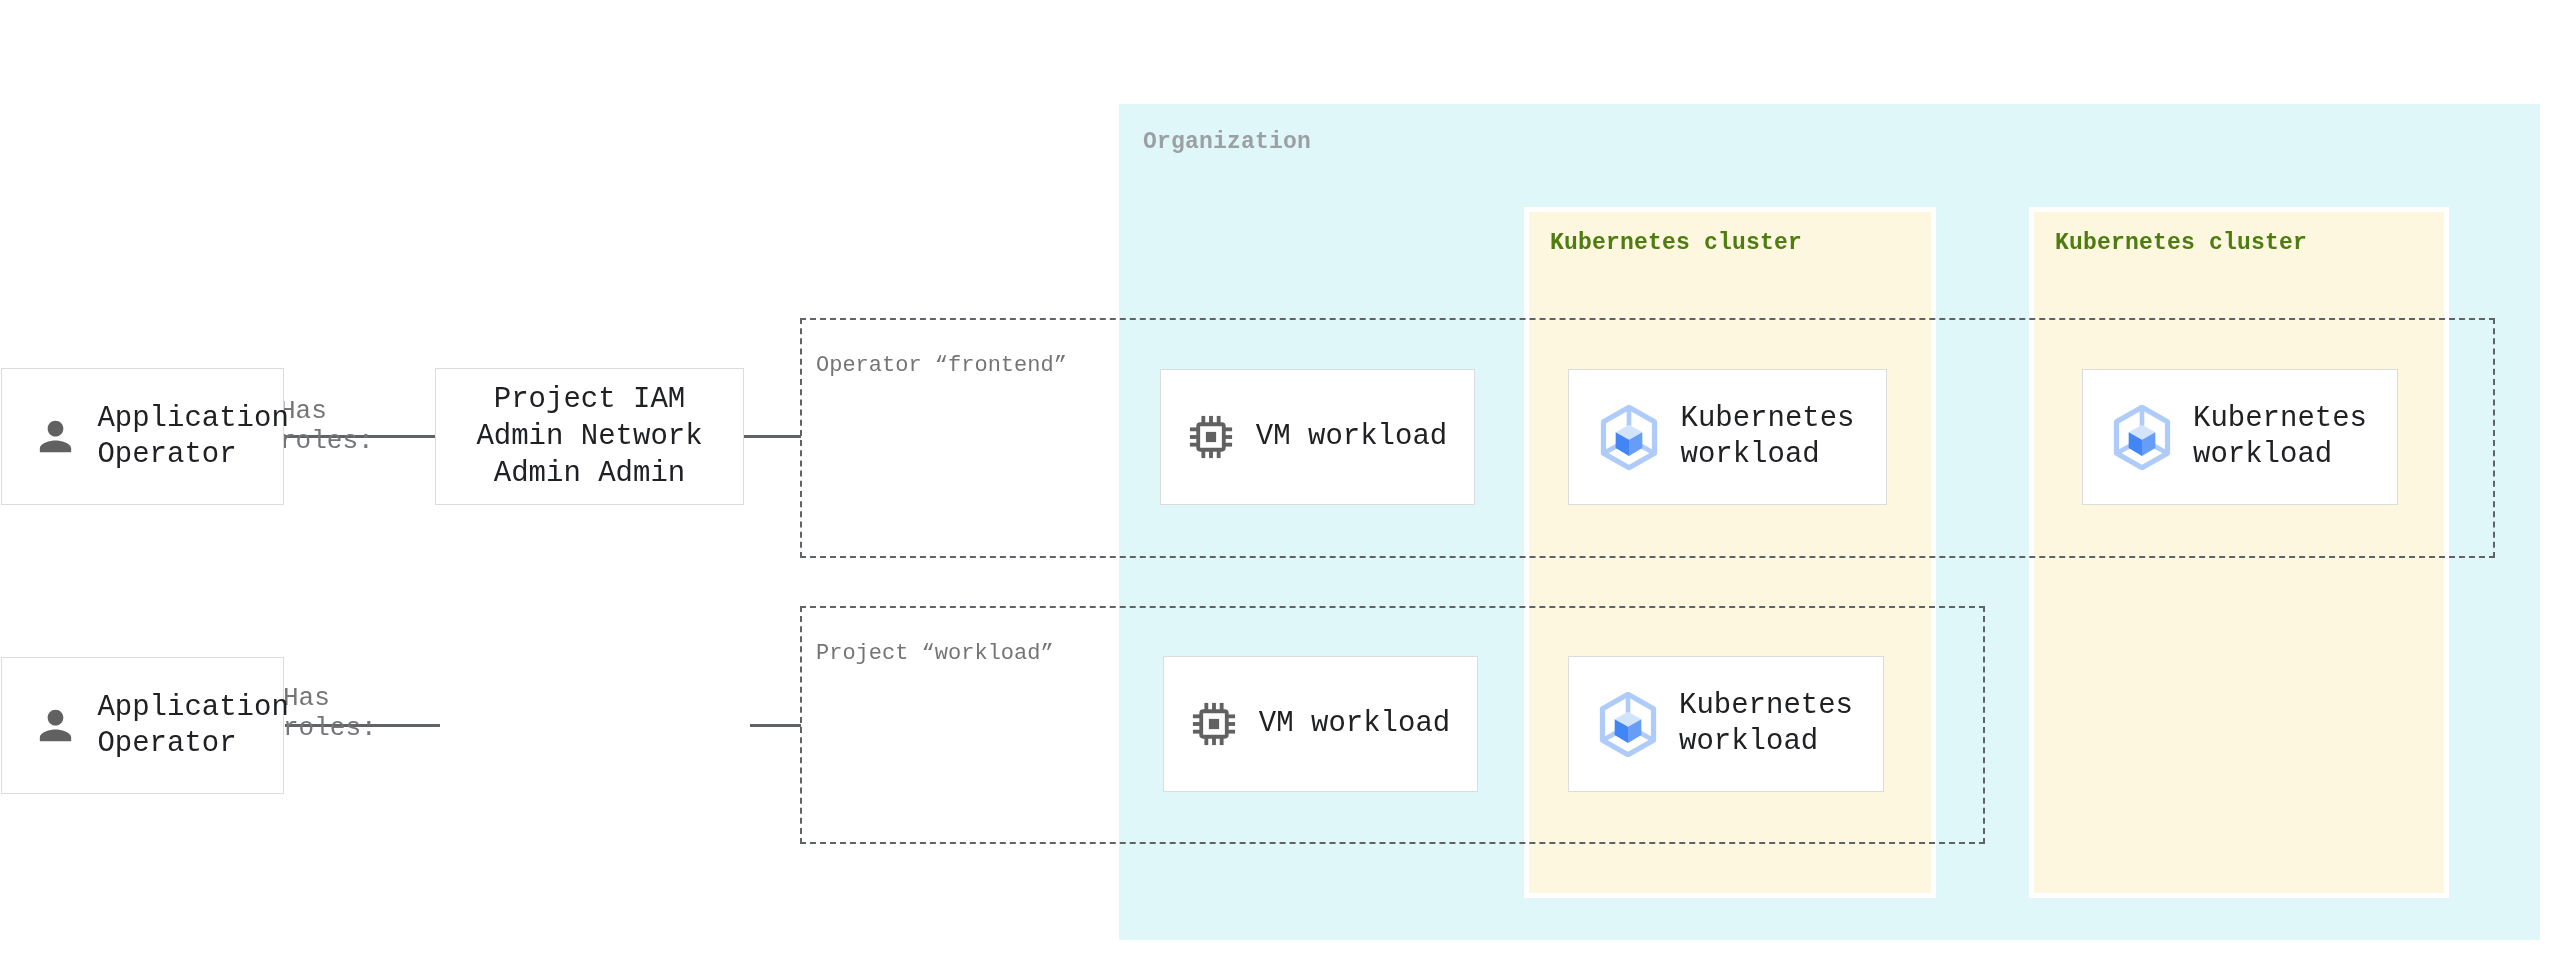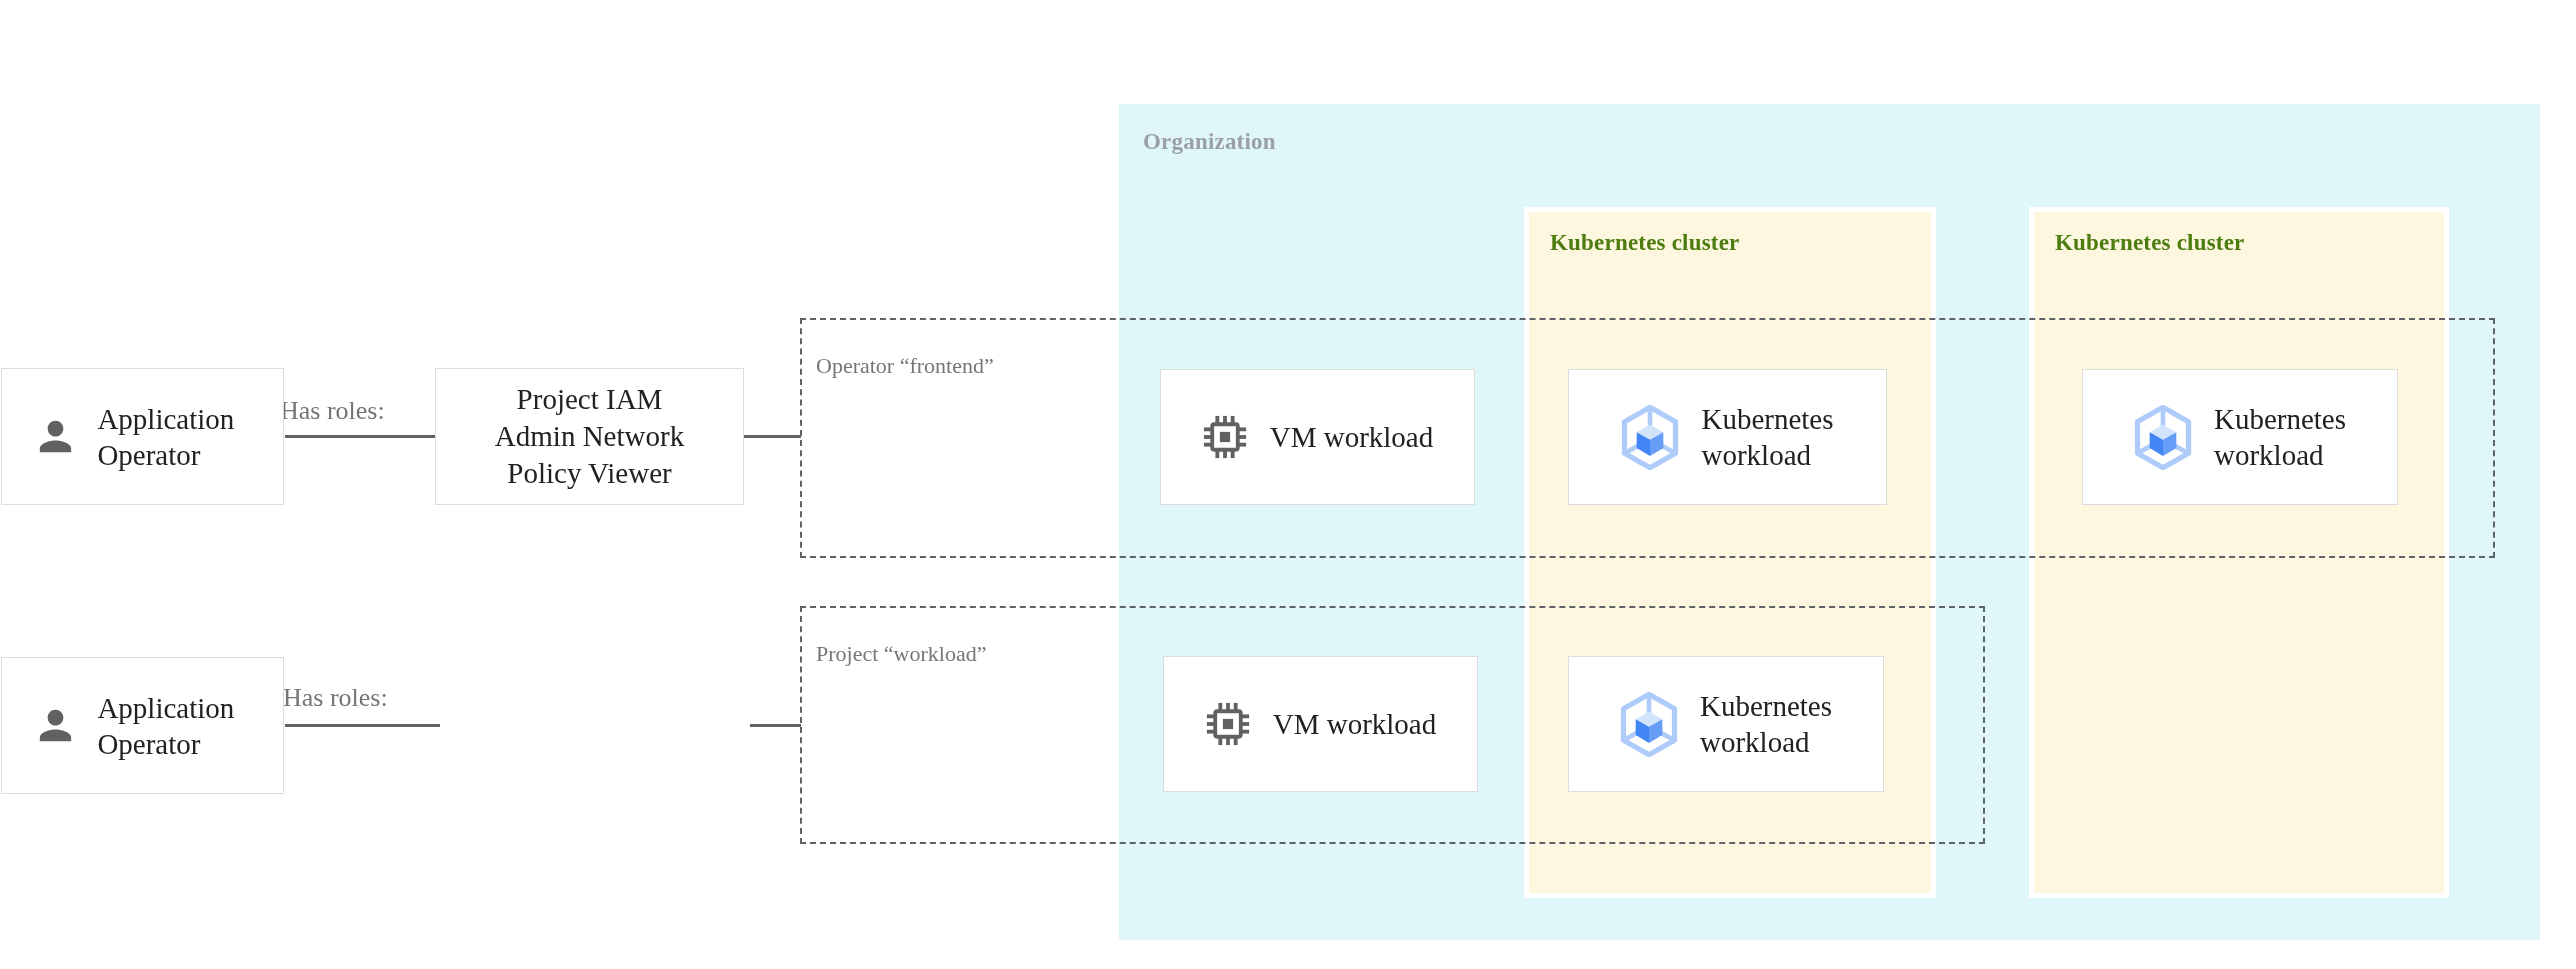--- a/index.html
+++ b/index.html
@@ -1,19 +1,19 @@
 <!DOCTYPE html>
 <html style="font-size:11px"><head>
 <meta charset="utf-8">
 <style>
   html,body{margin:0;padding:0;background:#ffffff;}
   .canvas{
     position:relative;
     width:2576px;height:970px;
-    font-family:Liberation Serif, serif;
+    font-family:Liberation Mono, monospace;
     background:#ffffff;
     overflow:hidden;
   }
   
   .org{
     position:absolute;left:1119px;top:104px;width:1421px;height:836px;
     background:#E0F7FA;
   }
   .org-label{
     position:absolute;left:24px;top:25px;
@@ -109,21 +109,21 @@
     <svg class="icon" width="47" height="47" viewBox="0 0 24 24">
       <path fill="#616161" d="M12 12c2.21 0 4-1.79 4-4s-1.79-4-4-4-4 1.79-4 4 1.79 4 4 4zm0 2c-2.67 0-8 1.34-8 4v2h16v-2c0-2.66-5.33-4-8-4z"></path>
     </svg>
     <div class="node-text">Application
 Operator</div>
   </div>
 
   <div class="node role-box role-1">
     <div class="node-text">Project IAM
 Admin Network
-Policy Viewer</div>
+Admin Admin</div>
   </div>
 
   <div class="node actor-box actor-2">
     <svg class="icon" width="47" height="47" viewBox="0 0 24 24">
       <path fill="#616161" d="M12 12c2.21 0 4-1.79 4-4s-1.79-4-4-4-4 1.79-4 4 1.79 4 4 4zm0 2c-2.67 0-8 1.34-8 4v2h16v-2c0-2.66-5.33-4-8-4z"></path>
     </svg>
     <div class="node-text">Application
 Operator</div>
   </div>
 

